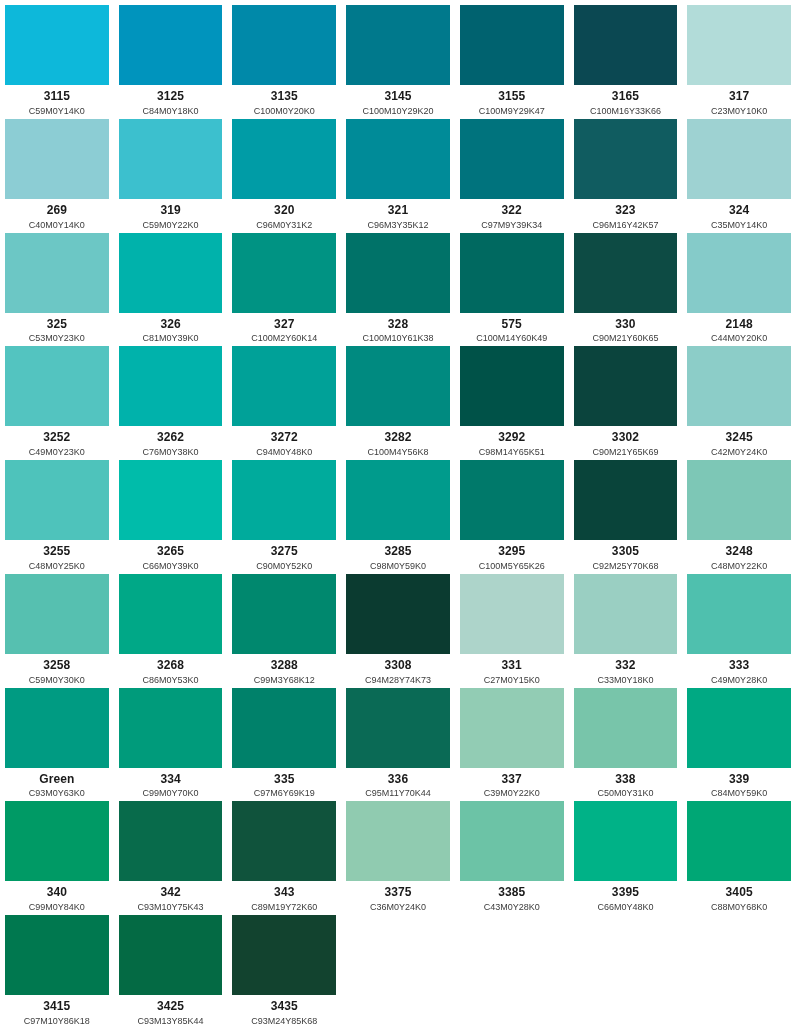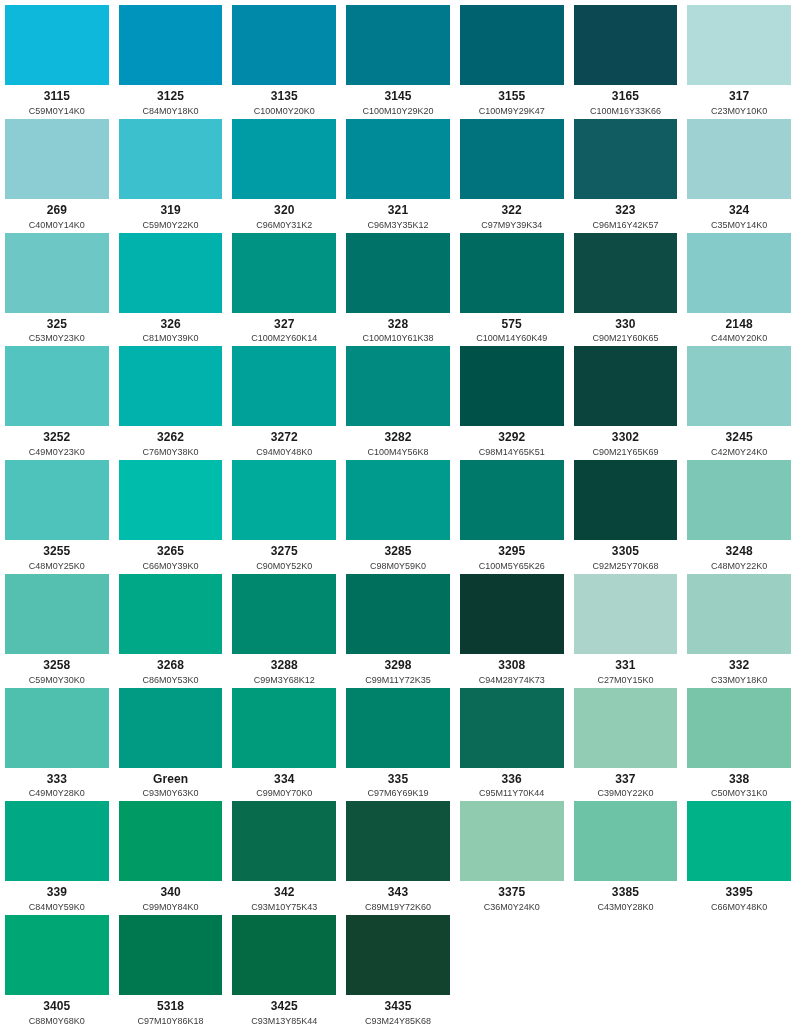--- a/index.html
+++ b/index.html
@@ -327,27 +327,20 @@
       </div>
     </div>
     <div class="swatch-cell">
       <div class="swatch-color" style="background-color: rgb(0, 136, 110);"></div>
       <div class="swatch-meta">
         <div class="swatch-name">3288</div>
         <div class="swatch-formula">C99M3Y68K12</div>
       </div>
     </div>
     <div class="swatch-cell">
-      <div class="swatch-color" style="background-color: rgb(0, 112, 92);"></div>
-      <div class="swatch-meta">
-        <div class="swatch-name">3298</div>
-        <div class="swatch-formula">C99M11Y72K35</div>
-      </div>
-    </div>
-    <div class="swatch-cell">
       <div class="swatch-color" style="background-color: rgb(11, 59, 48);"></div>
       <div class="swatch-meta">
         <div class="swatch-name">3308</div>
         <div class="swatch-formula">C94M28Y74K73</div>
       </div>
     </div>
     <div class="swatch-cell">
       <div class="swatch-color" style="background-color: rgb(173, 212, 202);"></div>
       <div class="swatch-meta">
         <div class="swatch-name">331</div>
@@ -462,21 +455,21 @@
     <div class="swatch-cell">
       <div class="swatch-color" style="background-color: rgb(0, 167, 117);"></div>
       <div class="swatch-meta">
         <div class="swatch-name">3405</div>
         <div class="swatch-formula">C88M0Y68K0</div>
       </div>
     </div>
     <div class="swatch-cell">
       <div class="swatch-color" style="background-color: rgb(0, 120, 79);"></div>
       <div class="swatch-meta">
-        <div class="swatch-name">5318</div>
+        <div class="swatch-name">3415</div>
         <div class="swatch-formula">C97M10Y86K18</div>
       </div>
     </div>
     <div class="swatch-cell">
       <div class="swatch-color" style="background-color: rgb(4, 106, 68);"></div>
       <div class="swatch-meta">
         <div class="swatch-name">3425</div>
         <div class="swatch-formula">C93M13Y85K44</div>
       </div>
     </div>

